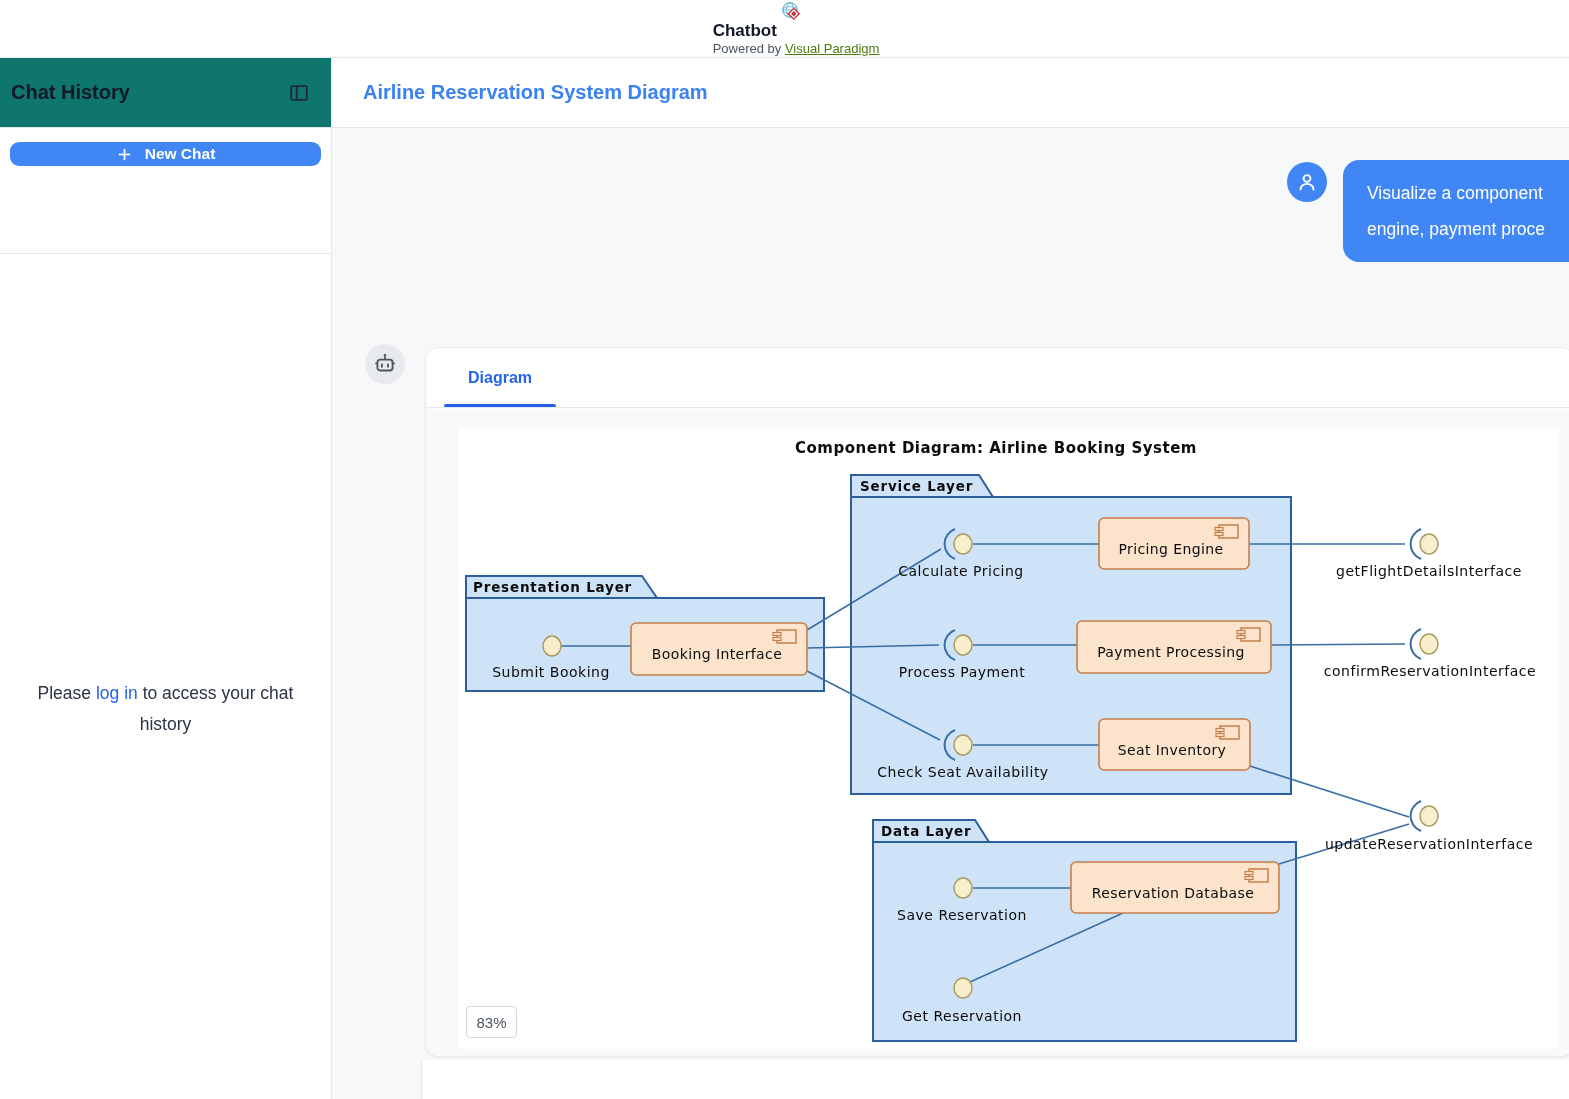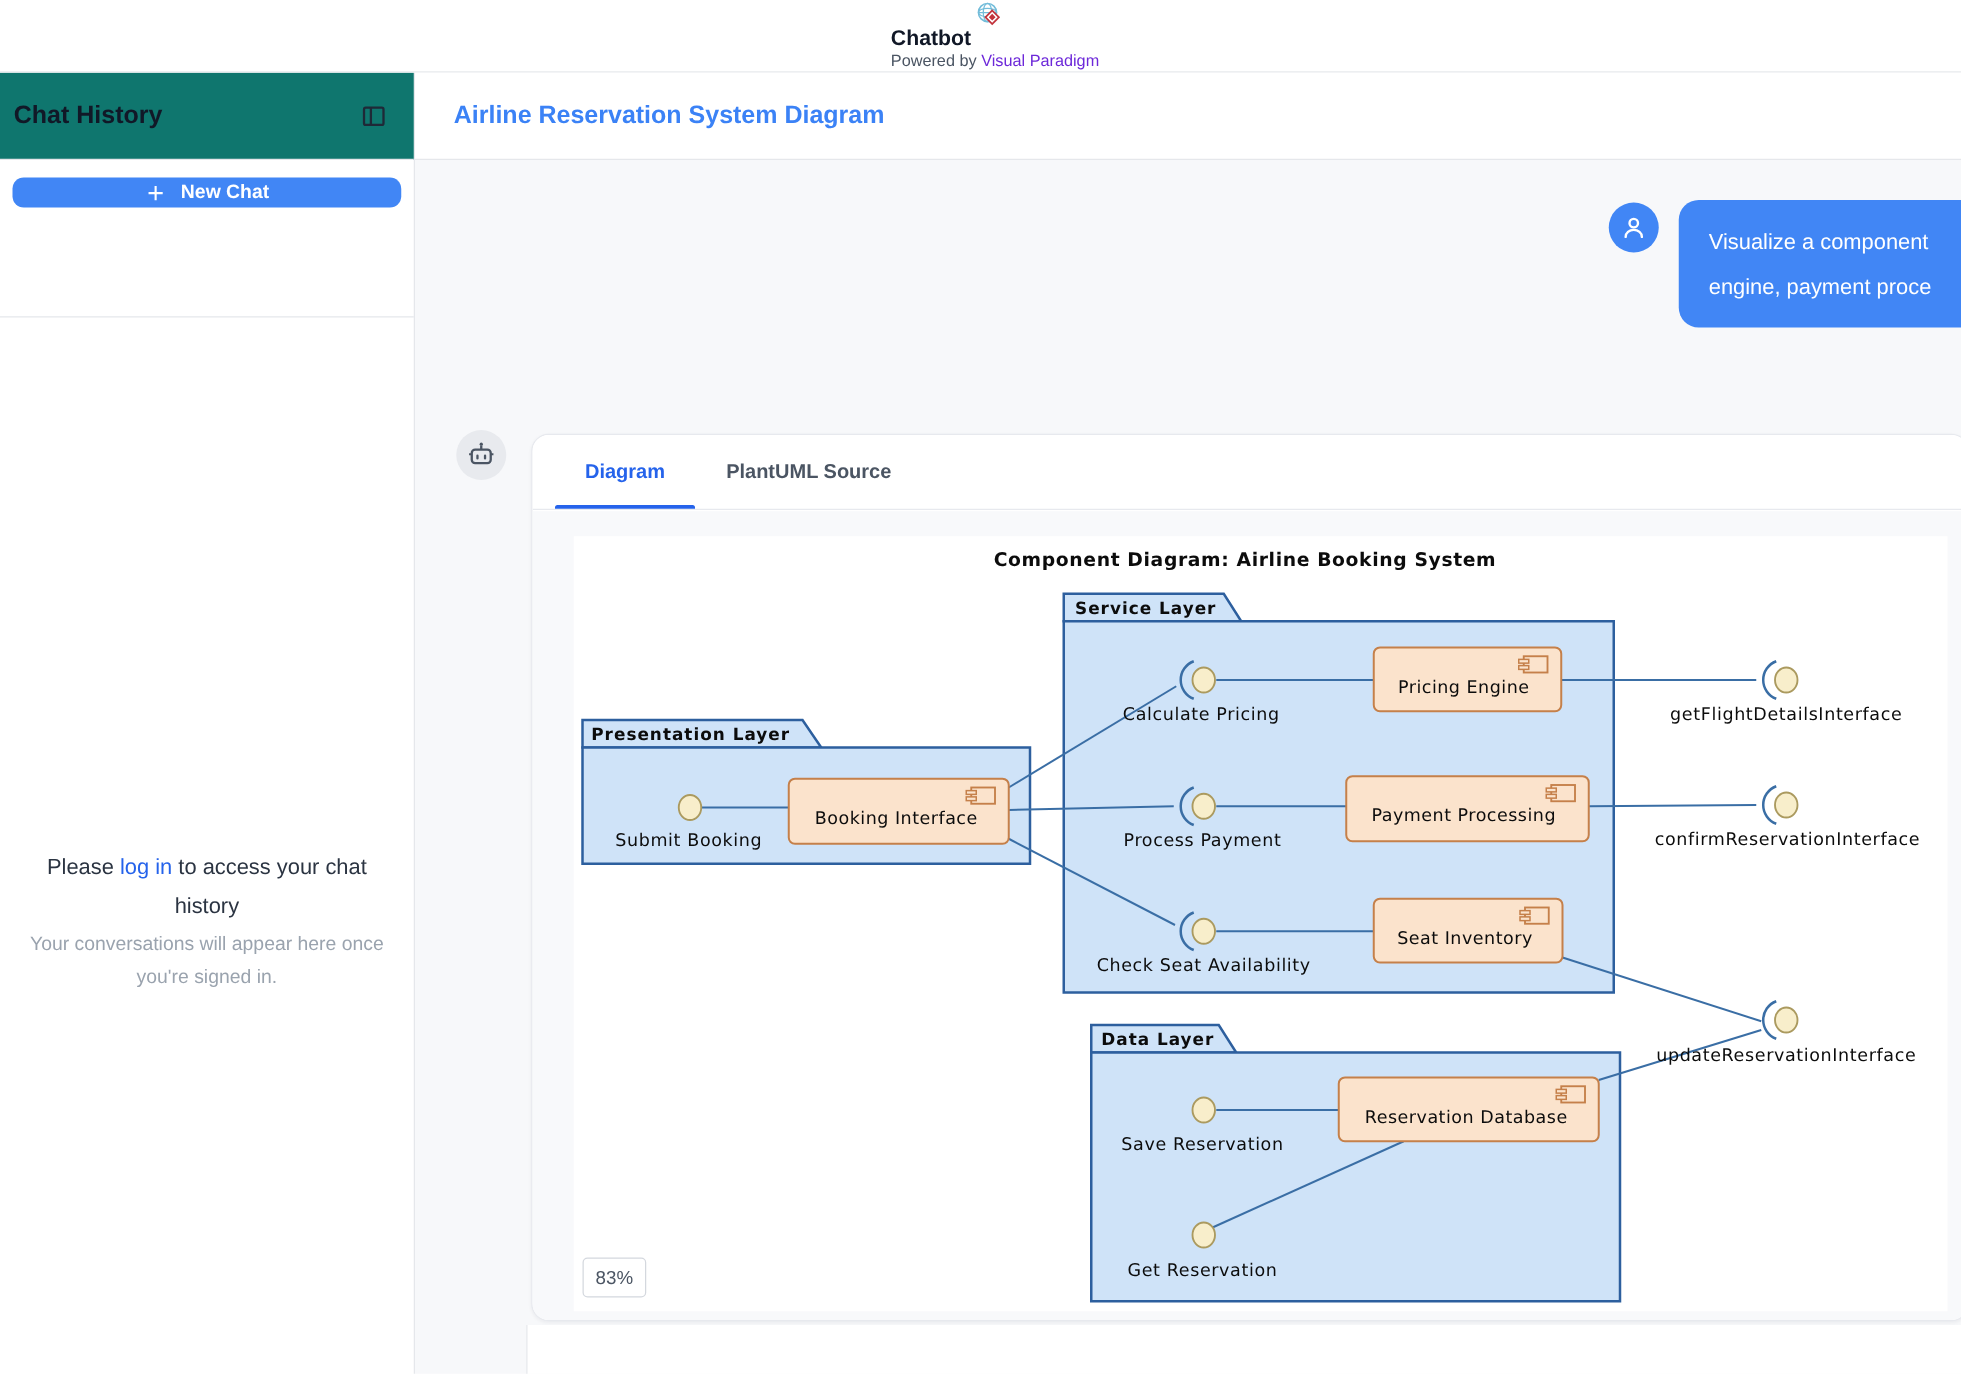--- a/index.html
+++ b/index.html
@@ -6,21 +6,21 @@
   html,body { width:1569px; height:1099px; overflow:hidden; background:#fff;
     font-family:"Liberation Sans","DejaVu Sans",sans-serif; }
   .abs { position:absolute; }
 
   
   #topbar { left:0; top:0; width:1569px; height:58px; background:#fff;
     border-bottom:1px solid #e8eaed; display:flex; align-items:center; padding-left:13px; z-index:5;flex-direction:column; }
   #topbar .titles { margin-left:10px; }
   .app-title { font-size:17px; font-weight:bold; color:#111827; line-height:20px; }
   .powered { font-size:13px; color:#4b5563; line-height:16px; }
-  .powered a { color:#6d28d9; cursor:pointer; }
+  .powered a { color:#4d7c0f; text-decoration:underline; cursor:pointer; }
 
   
   #sidebar { left:0; top:58px; width:332px; height:1041px; background:#fff;
     border-right:1px solid #e5e7eb; }
   #sidebar-head { left:0; top:0; width:331px; height:70px; border-bottom:1px solid #e5e7eb;
     display:flex; align-items:center; justify-content:space-between; padding:0 18px 0 11px; background:#0f766e; }
   #sidebar-head h2 { font-size:20px; font-weight:bold; color:#111827; }
   .icon-btn { width:28px; height:28px; display:flex; align-items:center; justify-content:center;
     cursor:pointer; background:none; border:none; }
   #new-chat { left:10px; top:84px; width:311px; height:24px; background:#4186f5; border:none;
@@ -111,21 +111,20 @@
   <button id="new-chat" class="abs">
     <svg width="17" height="17" viewBox="0 0 24 24">
       <line x1="12" y1="4" x2="12" y2="20" stroke="#fff" stroke-width="2.4"></line>
       <line x1="4" y1="12" x2="20" y2="12" stroke="#fff" stroke-width="2.4"></line>
     </svg>
     <span>New Chat</span>
   </button>
   <div id="sidebar-divider" class="abs"></div>
   <div id="login-block" class="abs">
     <div id="login-line"><span>Please </span><span class="login-link">log in</span><span> to access your chat history</span></div>
-    <div id="login-note">Your conversations will appear here once you're signed in.</div>
   </div>
 </div>
 
 <div id="main-head" class="abs">
   <h1>Airline Reservation System Diagram</h1>
 </div>
 
 <div id="chat" class="abs">
 
   <div id="user-avatar" class="abs avatar">
@@ -148,21 +147,20 @@
       <line x1="14.8" y1="12.5" x2="14.8" y2="14.5" stroke="#4b5563" stroke-width="1.7" stroke-linecap="round"></line>
       <line x1="3" y1="11.5" x2="5" y2="11.5" stroke="#4b5563" stroke-width="1.5"></line>
       <line x1="19" y1="11.5" x2="21" y2="11.5" stroke="#4b5563" stroke-width="1.5"></line>
     </svg>
   </div>
 
   <div id="card" class="abs">
     <div id="tabs">
       <div class="tab" id="tab-diagram">Diagram</div>
       <div id="tab-diagram-underline"></div>
-      <div class="tab" id="tab-source">PlantUML Source</div>
     </div>
     <div id="viewport">
       <div id="canvas">
         <svg width="1099" height="620" viewBox="0 0 1099 620">
 
           <text class="dg-title" x="537" y="24" text-anchor="middle">Component Diagram: Airline Booking System</text>
 
           <g>
             <polygon points="392,46 520,46 534,68 392,68" fill="#cfe3f8" stroke="#2d5f9e" stroke-width="2"></polygon>
             <rect x="392" y="68" width="440" height="297" fill="#cfe3f8" stroke="#2d5f9e" stroke-width="2"></rect>

